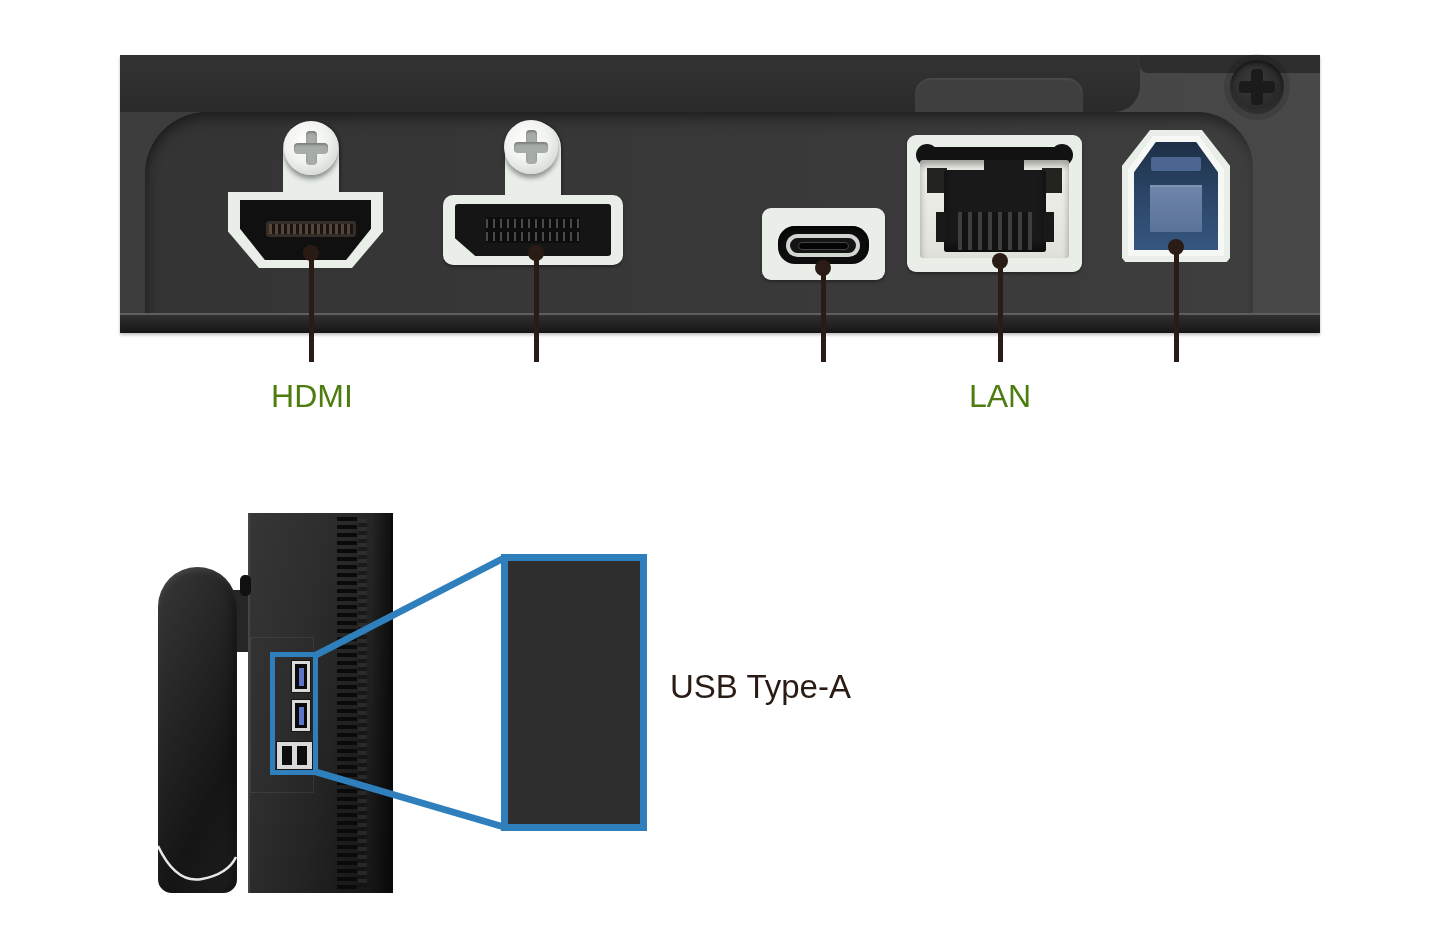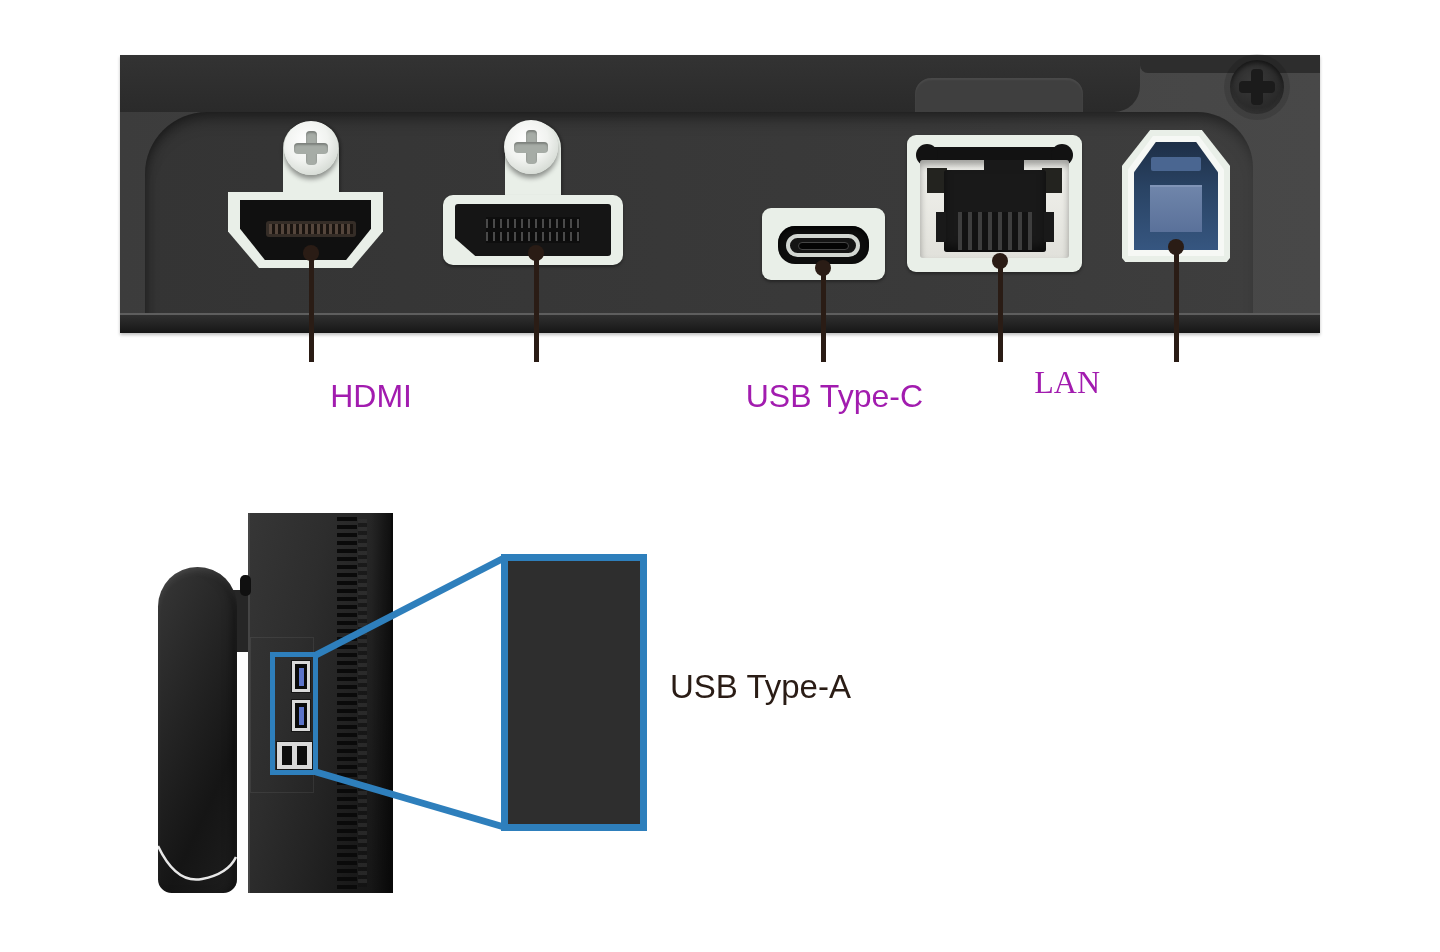--- a/index.html
+++ b/index.html
@@ -99,23 +99,23 @@
   #usbb-conn{left:1134px;top:142px;width:84px;height:108px;
         background:linear-gradient(180deg,#1e2f47,#2a4465 45%,#365680);
         clip-path:polygon(26% 0,74% 0,100% 28%,100% 100%,0 100%,0 28%);}
   #usbb-tab{left:1151px;top:157px;width:50px;height:14px;background:#4a6691;border-radius:2px;}
   #usbb-square{left:1150px;top:185px;width:52px;height:47px;
         background:linear-gradient(180deg,#6f85aa,#5a719a);border-top:2px solid #8094b6;box-sizing:border-box;}
 
   
   .dot{width:16px;height:16px;border-radius:50%;background:#2a1c15;}
   .lead{width:5px;background:#2a1c15;}
-  .plabel{color:#a21caf;font-size:32px;line-height:37px;text-align:right;width:200px;}
+  .plabel{color:#4d7c0f;font-size:32px;line-height:37px;text-align:center;width:200px;}
   #label-hdmi{left:212px;top:378px;} #label-dp{left:436px;top:378px;}
-  #label-usbc{left:723px;top:378px;} #label-lan{left:900px;top:364px;font-family:Liberation Serif, serif;}
+  #label-usbc{left:723px;top:378px;} #label-lan{left:900px;top:378px;}
   #label-usbb{left:1077px;top:378px;}
   #label-usbb .line2{margin-top:10px;}
 
   
   #hinge{left:228px;top:590px;width:22px;height:62px;background:#262626;}
   #stand{left:158px;top:567px;width:79px;height:326px;border-radius:40px 40px 14px 14px;
         background:linear-gradient(115deg,#373737 0%,#262626 35%,#151515 70%,#1e1e1e 100%);
         box-shadow:inset 0 6px 8px -4px rgba(255,255,255,.16),inset -8px 0 12px -6px rgba(0,0,0,.6);}
   #slab{left:248px;top:513px;width:145px;height:380px;
         background:linear-gradient(103deg,#363636 0%,#2d2d2d 35%,#242424 58%,#1a1a1a 80%,#131313 100%);
@@ -226,21 +226,20 @@
   <div class="abs dot" style="left:528px;top:245px;"></div>
   <div class="abs lead" style="left:534px;top:253px;height:109px;"></div>
   <div class="abs dot" style="left:815px;top:260px;"></div>
   <div class="abs lead" style="left:821px;top:268px;height:94px;"></div>
   <div class="abs dot" style="left:992px;top:253px;"></div>
   <div class="abs lead" style="left:998px;top:261px;height:101px;"></div>
   <div class="abs dot" style="left:1168px;top:239px;"></div>
   <div class="abs lead" style="left:1174px;top:247px;height:115px;"></div>
 
   <div class="abs plabel" id="label-hdmi">HDMI</div>
-  <div class="abs plabel" id="label-usbc">USB Type-C</div>
   <div class="abs plabel" id="label-lan">LAN</div>
   <div class="abs plabel" id="label-usbb">
   </div>
 
   <div class="abs" id="hinge"></div>
   <div class="abs" id="stand"></div>
   <div class="abs" id="slab"></div>
   <div class="abs" id="slab-band"></div>
   <div class="abs" id="vents-main"></div>
   <div class="abs" id="vents-side"></div>

